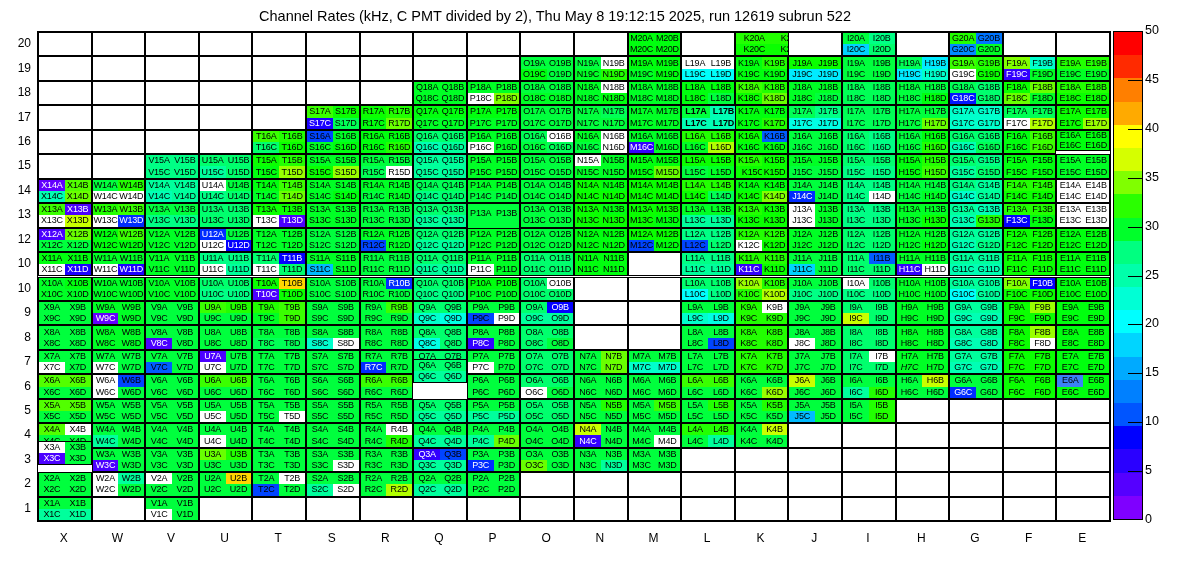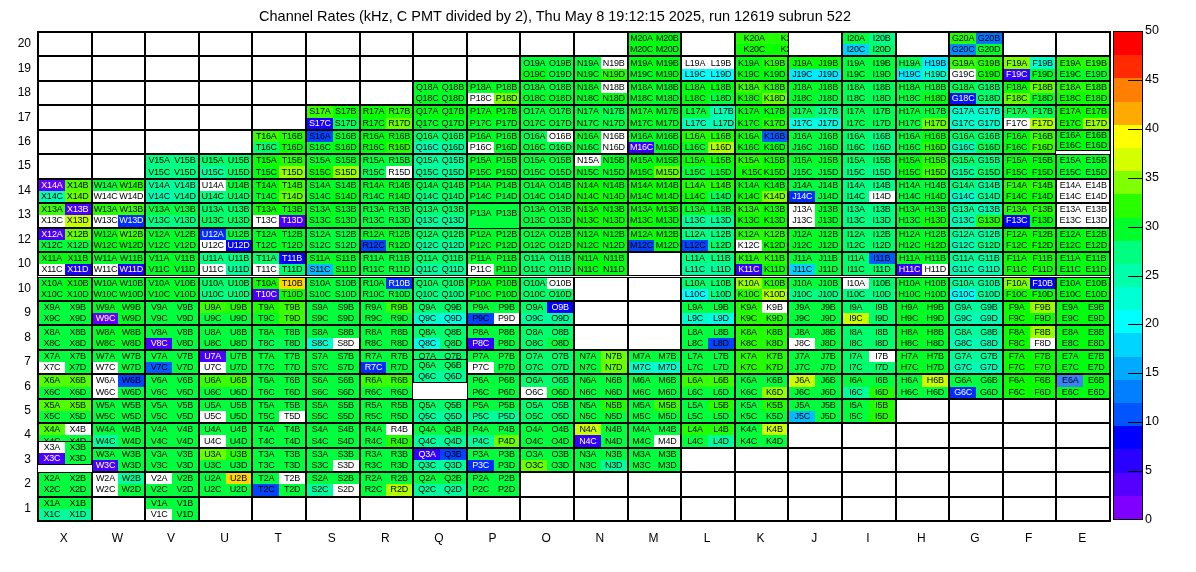--- a/index.html
+++ b/index.html
@@ -277,21 +277,21 @@
         <div class="quad q-b" style="background: rgb(0, 255, 85); color: rgb(0, 0, 0);">N17B</div>
         <div class="quad q-c" style="background: rgb(0, 255, 61); color: rgb(0, 0, 0);">N17C</div>
         <div class="quad q-d" style="background: rgb(0, 255, 61); color: rgb(0, 0, 0);">N17D</div>
       </div>
       <div class="cell" style="left: 589.6px; top: 73.35px; width: 53.6px; height: 24.45px;">
         <div class="quad q-a" style="background: rgb(0, 255, 37); color: rgb(0, 0, 0);">M17A</div>
         <div class="quad q-b" style="background: rgb(0, 255, 37); color: rgb(0, 0, 0);">M17B</div>
         <div class="quad q-c" style="background: rgb(0, 255, 37); color: rgb(0, 0, 0);">M17C</div>
         <div class="quad q-d" style="background: rgb(0, 255, 37); color: rgb(0, 0, 0);">M17D</div>
       </div>
-      <div class="cell" style="left: 643.2px; top: 73.35px; width: 57px; height: 24.45px;">
+      <div class="cell" style="left: 643.2px; top: 73.35px; width: 57px; height: 24.45px; font-weight: bold;">
         <div class="quad q-a" style="background: rgb(0, 255, 61); color: rgb(0, 0, 0);">L17A</div>
         <div class="quad q-b" style="background: rgb(0, 255, 180); color: rgb(0, 0, 0);">L17B</div>
         <div class="quad q-c" style="background: rgb(0, 255, 180); color: rgb(0, 0, 0);">L17C</div>
         <div class="quad q-d" style="background: rgb(0, 255, 180); color: rgb(0, 0, 0);">L17D</div>
       </div>
       <div class="cell" style="left: 696.8px; top: 73.35px; width: 53.6px; height: 24.45px;">
         <div class="quad q-a" style="background: rgb(0, 255, 14); color: rgb(0, 0, 0);">K17A</div>
         <div class="quad q-b" style="background: rgb(0, 255, 14); color: rgb(0, 0, 0);">K17B</div>
         <div class="quad q-c" style="background: rgb(0, 255, 14); color: rgb(0, 0, 0);">K17C</div>
         <div class="quad q-d" style="background: rgb(34, 255, 0); color: rgb(0, 0, 0);">K17D</div>
@@ -1439,21 +1439,21 @@
       </div>
       <div class="cell" style="left: 804px; top: 317.85px; width: 53.6px; height: 24.45px;">
         <div class="quad q-a" style="background: rgb(0, 255, 109); color: rgb(0, 0, 0);">I7A</div>
         <div class="quad q-b" style="background: rgb(255, 255, 255); color: rgb(0, 0, 0);">I7B</div>
         <div class="quad q-c" style="background: rgb(0, 255, 109); color: rgb(0, 0, 0);">I7C</div>
         <div class="quad q-d" style="background: rgb(0, 255, 109); color: rgb(0, 0, 0);">I7D</div>
       </div>
       <div class="cell" style="left: 857.6px; top: 317.85px; width: 53.6px; height: 24.45px;">
         <div class="quad q-a" style="background: rgb(0, 255, 37); color: rgb(0, 0, 0);">H7A</div>
         <div class="quad q-b" style="background: rgb(0, 255, 37); color: rgb(0, 0, 0);">H7B</div>
-        <div class="quad q-c" style="background: rgb(0, 255, 37); color: rgb(0, 0, 0);">H7C</div>
+        <div class="quad q-c" style="background: rgb(0, 255, 37); color: rgb(0, 0, 0); font-style: italic;">H7C</div>
         <div class="quad q-d" style="background: rgb(0, 255, 37); color: rgb(0, 0, 0);">H7D</div>
       </div>
       <div class="cell" style="left: 911.2px; top: 317.85px; width: 53.6px; height: 24.45px;">
         <div class="quad q-a" style="background: rgb(0, 255, 156); color: rgb(0, 0, 0);">G7A</div>
         <div class="quad q-b" style="background: rgb(0, 255, 156); color: rgb(0, 0, 0);">G7B</div>
         <div class="quad q-c" style="background: rgb(0, 255, 180); color: rgb(0, 0, 0);">G7C</div>
         <div class="quad q-d" style="background: rgb(0, 255, 180); color: rgb(0, 0, 0);">G7D</div>
       </div>
       <div class="cell" style="left: 964.8px; top: 317.85px; width: 53.6px; height: 24.45px;">
         <div class="quad q-a" style="background: rgb(10, 255, 0); color: rgb(0, 0, 0);">F7A</div>

